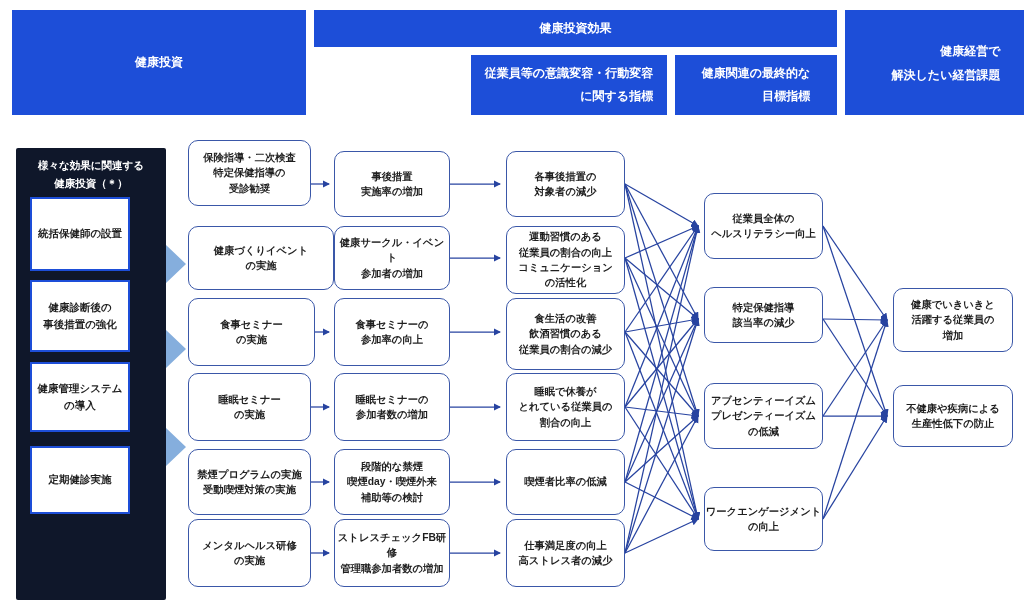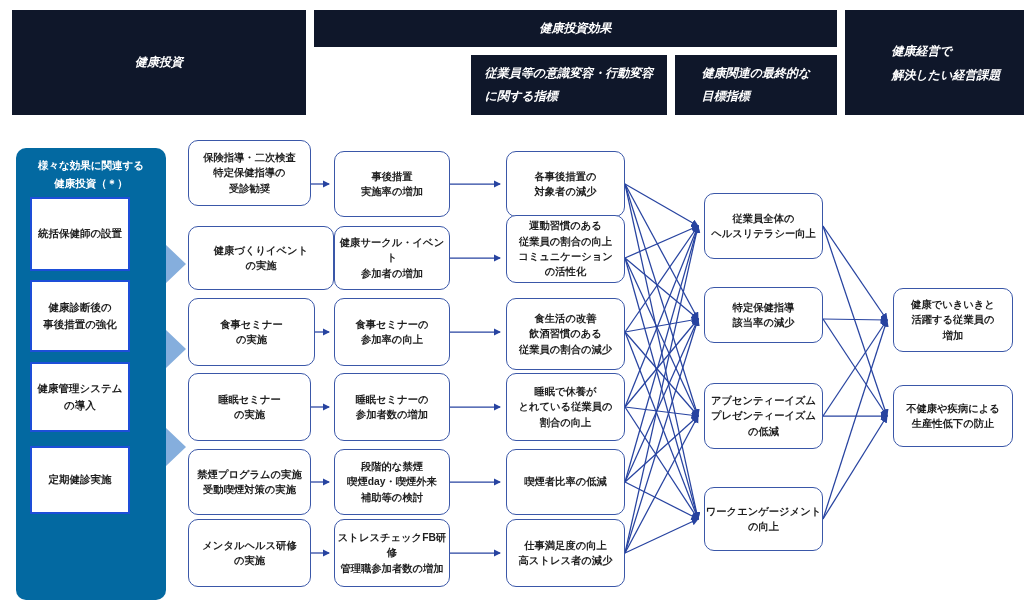--- a/index.html
+++ b/index.html
@@ -1,28 +1,28 @@
 <!DOCTYPE html>
 <html><head>
 <meta charset="utf-8">
 <style>
   html,body{margin:0;padding:0;background:#ffffff;}
   body{font-family:"Liberation Sans","DejaVu Sans",sans-serif;}
   #canvas{position:relative;width:1024px;height:610px;background:#ffffff;overflow:hidden;}
 
   .hdr{
-    position:absolute;background:#0f172a;color:#ffffff;
-    display:flex;align-items:center;justify-content:center;text-align:left;
-    font-size:12px;font-weight:bold;line-height:1.9;white-space:pre-line;z-index:2;font-style:italic;
+    position:absolute;background:#1d4ed8;color:#ffffff;
+    display:flex;align-items:center;justify-content:center;text-align:right;
+    font-size:12px;font-weight:bold;line-height:1.9;white-space:pre-line;z-index:2;
   }
   .challenge{line-height:2.0;padding-left:16px;}
 
   .panel{
     position:absolute;left:16px;top:148px;width:150px;height:452px;
-    background:#0369a1;border-radius:10px;z-index:2;
+    background:#0f172a;border-radius:2px;z-index:2;
   }
   .panel-title{
     position:absolute;left:0;top:8px;width:100%;
     color:#ffffff;font-size:10.5px;font-weight:bold;text-align:center;
     line-height:1.75;white-space:pre-line;
   }
   .sq{
     position:absolute;left:14px;width:96px;background:#ffffff;border:2px solid #1d4ed8;
     display:flex;align-items:center;justify-content:center;text-align:center;
     font-size:10.5px;font-weight:600;color:#1f1f1f;line-height:1.65;white-space:pre-line;
@@ -85,21 +85,21 @@
   <div class="node" style="left:334px;top:373px;width:116px;height:68px">睡眠セミナーの
 参加者数の増加</div>
   <div class="node" style="left:334px;top:449px;width:116px;height:66px">段階的な禁煙
 喫煙day・喫煙外来
 補助等の検討</div>
   <div class="node" style="left:334px;top:519px;width:116px;height:68px">ストレスチェックFB研修
 管理職参加者数の増加</div>
 
   <div class="node" style="left:506px;top:151px;width:119px;height:66px">各事後措置の
 対象者の減少</div>
-  <div class="node" style="left:506px;top:215px;width:119px;height:68px">運動習慣のある
+  <div class="node" style="left:506px;top:226px;width:119px;height:68px">運動習慣のある
 従業員の割合の向上
 コミュニケーション
 の活性化</div>
   <div class="node" style="left:506px;top:298px;width:119px;height:72px">食生活の改善
 飲酒習慣のある
 従業員の割合の減少</div>
   <div class="node" style="left:506px;top:373px;width:119px;height:68px">睡眠で休養が
 とれている従業員の
 割合の向上</div>
   <div class="node" style="left:506px;top:449px;width:119px;height:66px">喫煙者比率の低減</div>

